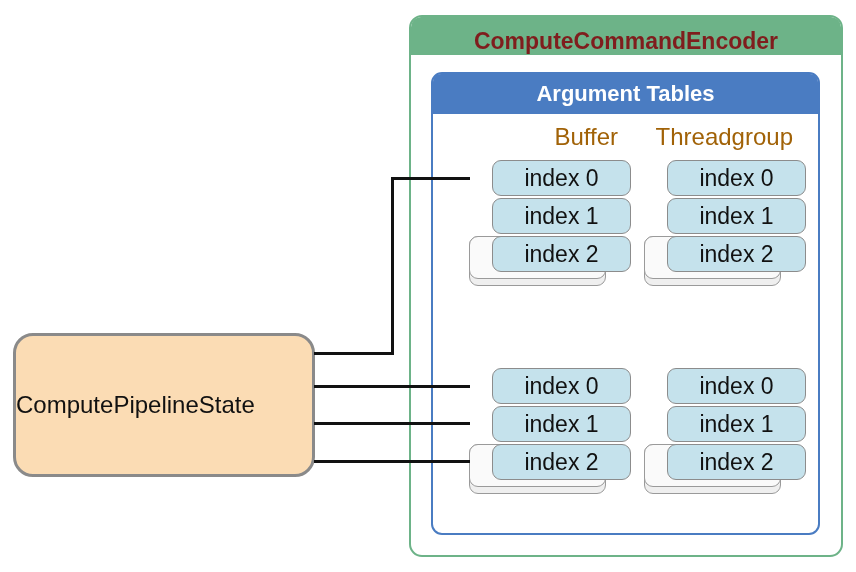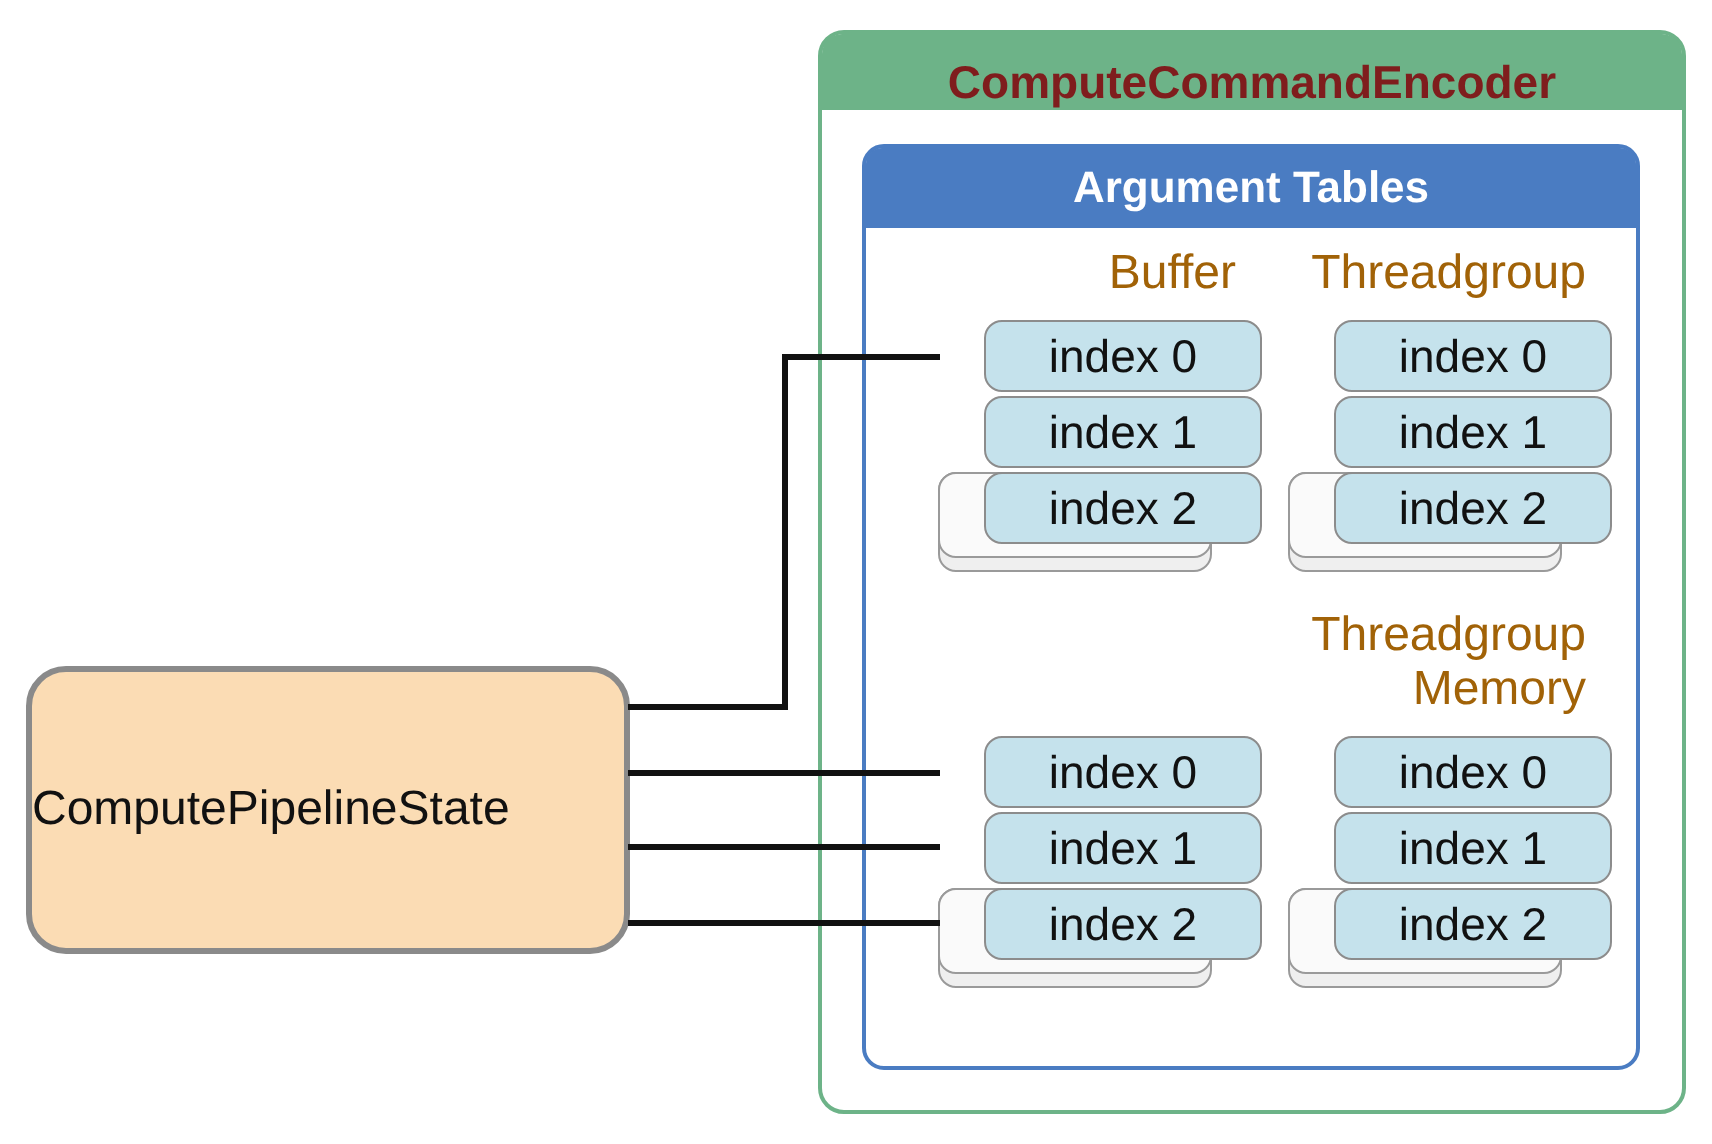--- a/index.html
+++ b/index.html
@@ -104,21 +104,20 @@
 
   <div class="group" style="left:468px;top:368px;">
     <div class="cell c0">index 0</div>
     <div class="cell c1">index 1</div>
     <div class="cell c2">index 2</div>
     <div class="stack-layer l1"></div>
     <div class="stack-layer l2"></div>
   </div>
 
   <div class="group" style="left:643px;top:368px;">
-    <div class="group-label">Threadgroup Memory</div>
     <div class="cell c0">index 0</div>
     <div class="cell c1">index 1</div>
     <div class="cell c2">index 2</div>
     <div class="stack-layer l1"></div>
     <div class="stack-layer l2"></div>
   </div>
 
   <div class="pipeline-box">
     <span>ComputePipelineState</span>
   </div>

